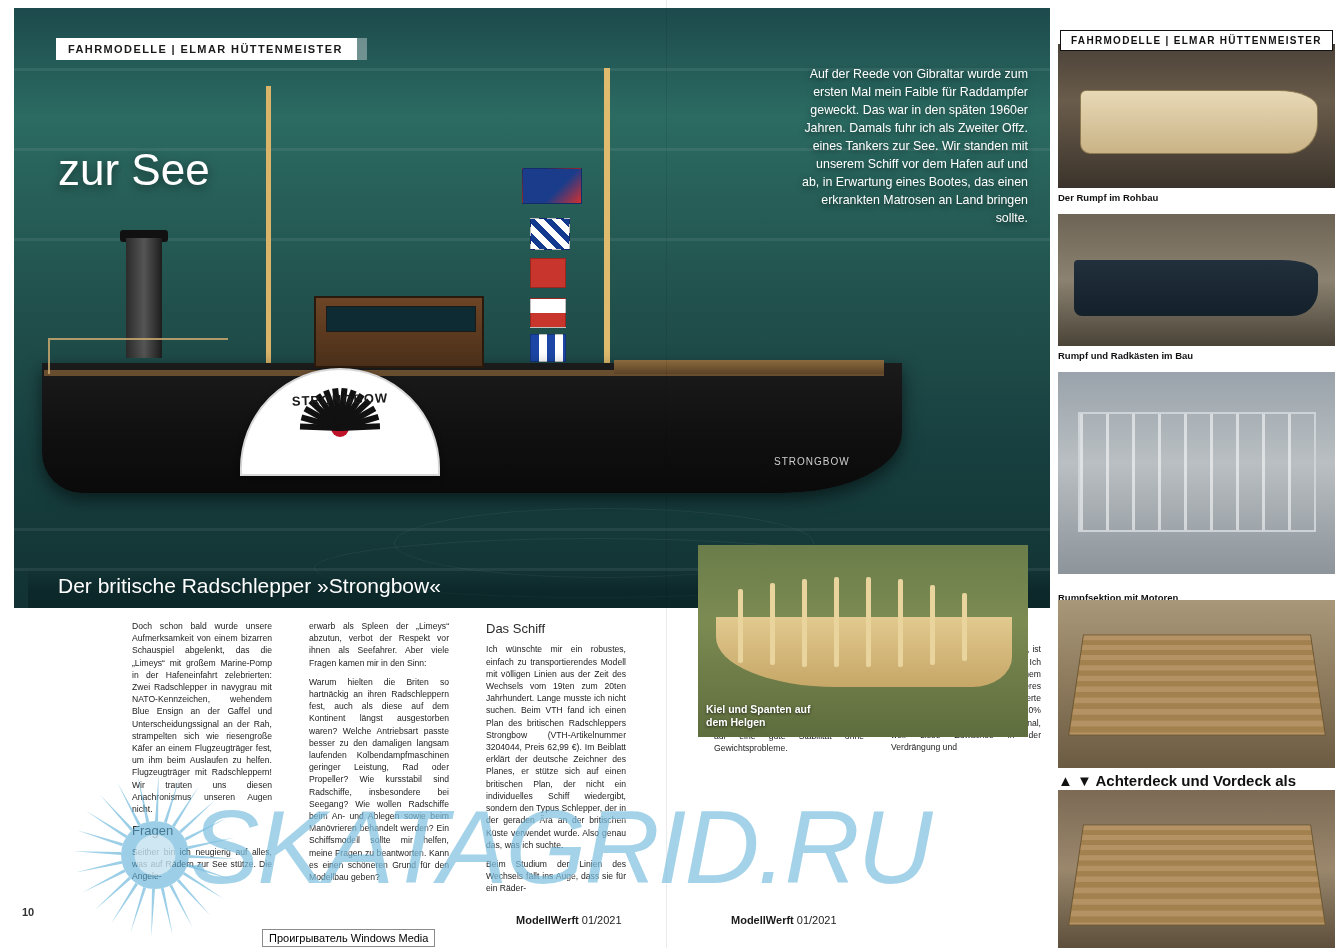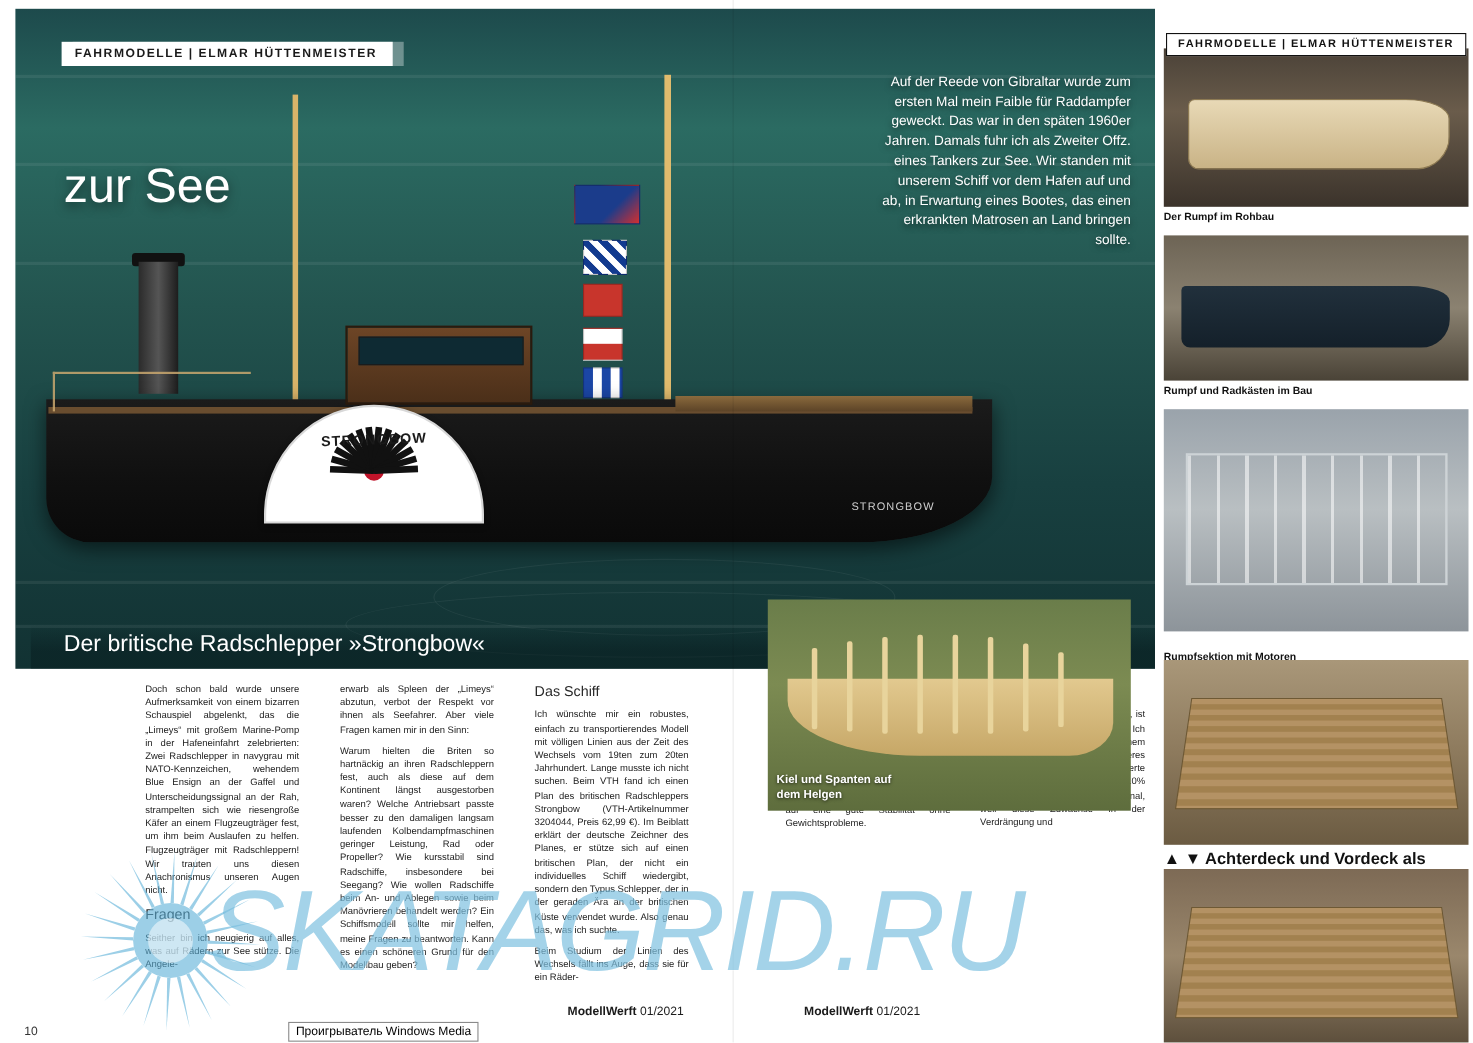--- a/index.html
+++ b/index.html
@@ -249,22 +249,22 @@
     left: 8px; bottom: 8px;
     color:#ffffff;
     font-size: 10.5px;
     font-weight: bold;
     line-height: 1.25;
     text-shadow: 0 1px 3px rgba(0,0,0,.7);
   }
 
   
   .folio-left {
-    position:absolute; left: 22px; bottom: 4px;
-    font-size: 11px; color:#333;
+    position:absolute; left: 22px; bottom: 30px;
+    font-size: 11px; color:#333;font-weight:bold;
   }
   .footer-brand {
     position:absolute;
     bottom: 22px;
     font-size: 11px; color:#1b1b1b;padding-left:31px;
   }
   .footer-brand b { font-weight:bold; }
   .fb-left { left: 485px; }
   .fb-right { left: 700px; }
 

